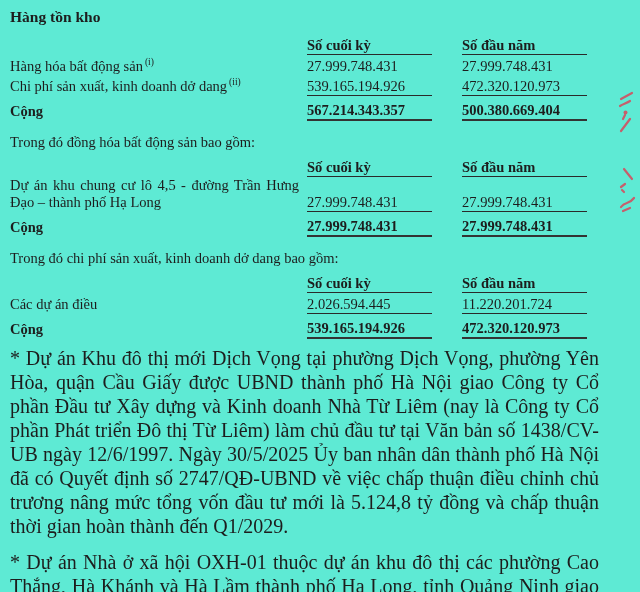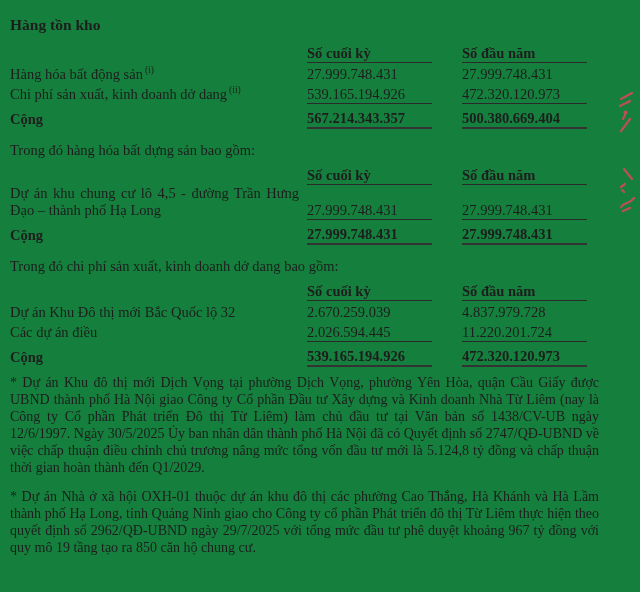--- a/index.html
+++ b/index.html
@@ -1,21 +1,21 @@
 <!DOCTYPE html>
 <html><head>
 <meta charset="utf-8">
 <style>
   html,body{margin:0;padding:0;background:#ffffff;}
   .page{
     position:relative;
     width:640px;height:592px;
     box-sizing:border-box;
-    padding:16px 25px 0 10px;
-    background:#15803d;
+    padding:8px 25px 0 10px;
+    background:#5eead4;
     overflow:hidden;
     font-family:"Liberation Serif","DejaVu Serif",serif;
     color:#1d1d1d;
   }
   .title{
     font-size:15.5px;line-height:18px;font-weight:700;margin:0 0 6px 0;
   }
   .intro{
     font-size:14.5px;line-height:17px;margin:13px 0 3px 0;
   }
@@ -30,21 +30,21 @@
   table.fin .num{text-align:left;padding-right:5px;}
   table.fin thead th{height:22px;}
   table.fin thead th.num{font-weight:700;border-bottom:1.3px solid #2a2a2a;}
   table.fin tbody td{height:20px;}
   table.fin td.lbl{text-align:justify;padding-right:8px;}
   table.fin tr.last td.num{border-bottom:1.3px solid #2a2a2a;}
   table.fin tr.total td{font-weight:700;height:23px;}
   table.fin tr.total td.num{border-bottom:2.5px solid #333;}
   sup.fnref{font-size:9.5px;line-height:0;margin-left:2px;}
   .footnote{
-    font-size:14px;line-height:17px;text-align:justify;
+    font-size:20px;line-height:24px;text-align:justify;
     margin:7px 16px 0 0;
   }
   .footnote.second{margin-top:12px;}
   .ink{position:absolute;pointer-events:none;}
   .ink svg{display:block;}
 </style>
 </head>
 <body>
 
 <div class="page">
@@ -81,21 +81,21 @@
       </tr>
       <tr class="total">
         <td class="lbl">Cộng</td>
         <td class="num">567.214.343.357</td>
         <td class="gap"></td>
         <td class="num">500.380.669.404</td>
       </tr>
     </tbody>
   </table>
 
-  <p class="intro">Trong đó hàng hóa bất dựng sản bao gồm:</p>
+  <p class="intro">Trong đó đồng hóa bất động sản bao gồm:</p>
   <table class="fin">
     <colgroup>
         <col class="c-label">
         <col class="c-num">
         <col class="c-gap">
         <col class="c-num">
       </colgroup>
     <thead>
       <tr>
         <th class="lbl"></th>
@@ -130,26 +130,20 @@
       </colgroup>
     <thead>
       <tr>
         <th class="lbl"></th>
         <th class="num">Số cuối kỳ</th>
         <th class="gap"></th>
         <th class="num">Số đầu năm</th>
       </tr>
     </thead>
     <tbody>
-      <tr>
-        <td class="lbl"><span>Dự án Khu Đô thị mới Bắc Quốc lộ 32</span></td>
-        <td class="num">2.670.259.039</td>
-        <td class="gap"></td>
-        <td class="num">4.837.979.728</td>
-      </tr>
       <tr class="last">
         <td class="lbl"><span>Các dự án điều</span></td>
         <td class="num">2.026.594.445</td>
         <td class="gap"></td>
         <td class="num">11.220.201.724</td>
       </tr>
       <tr class="total">
         <td class="lbl">Cộng</td>
         <td class="num">539.165.194.926</td>
         <td class="gap"></td>

